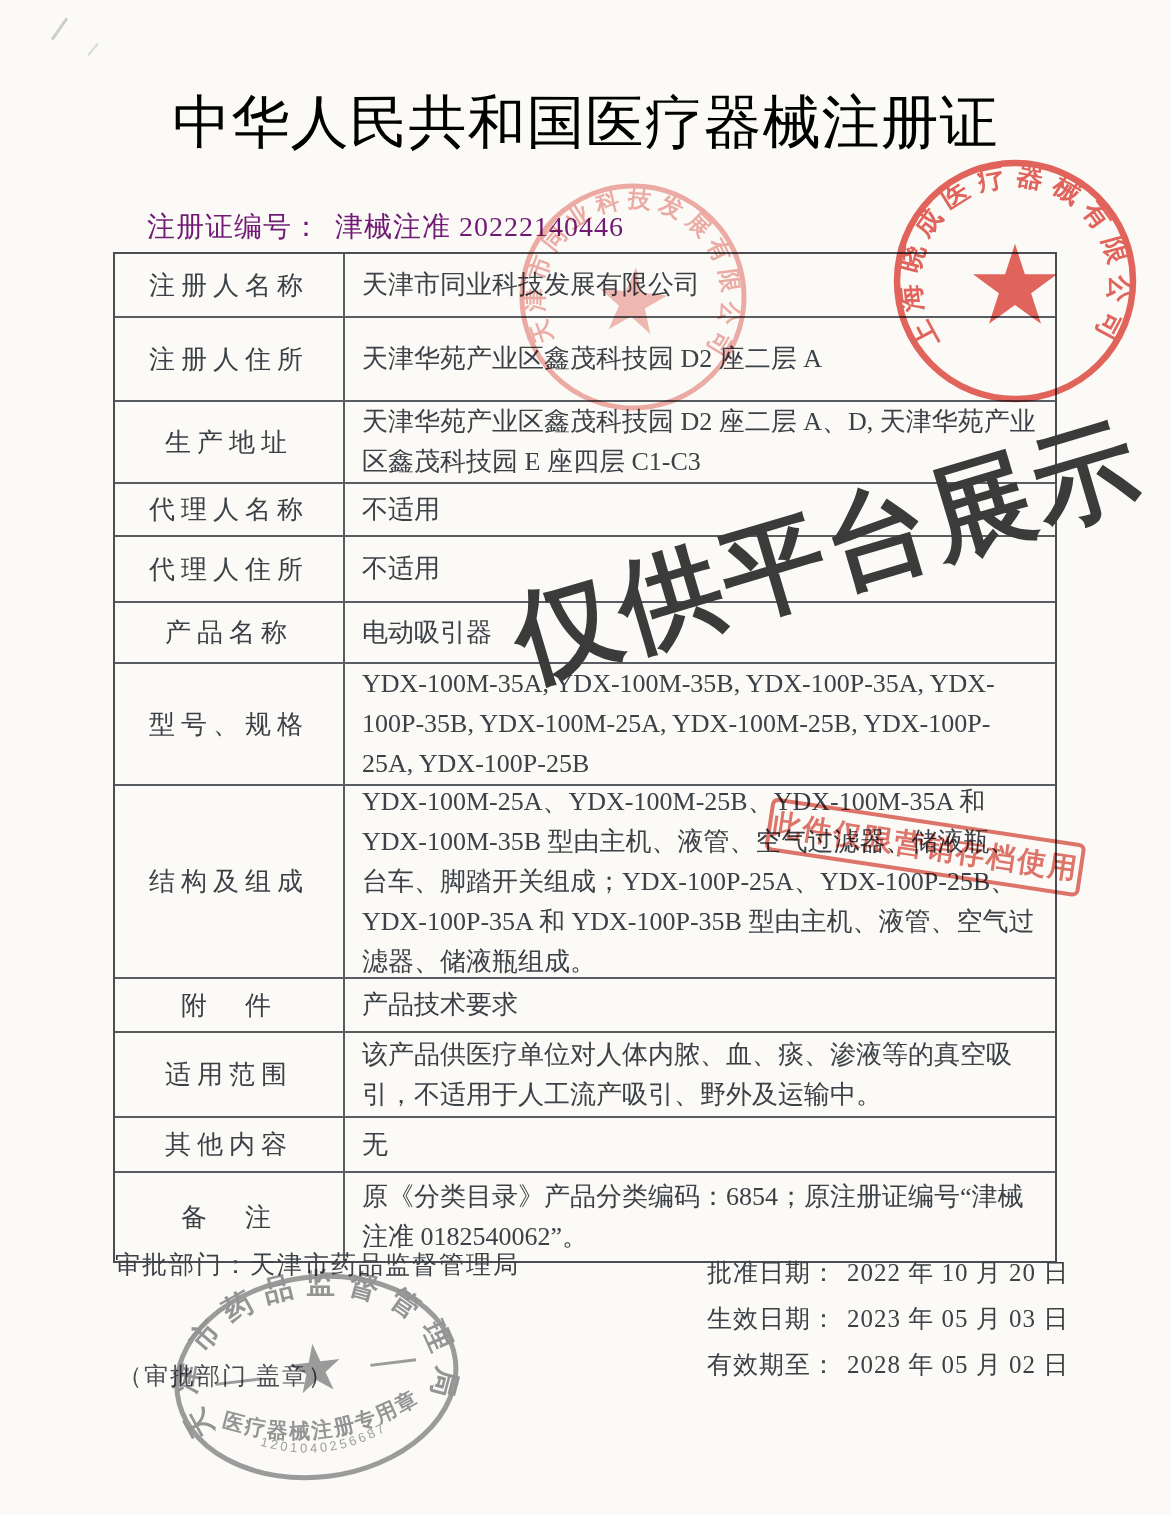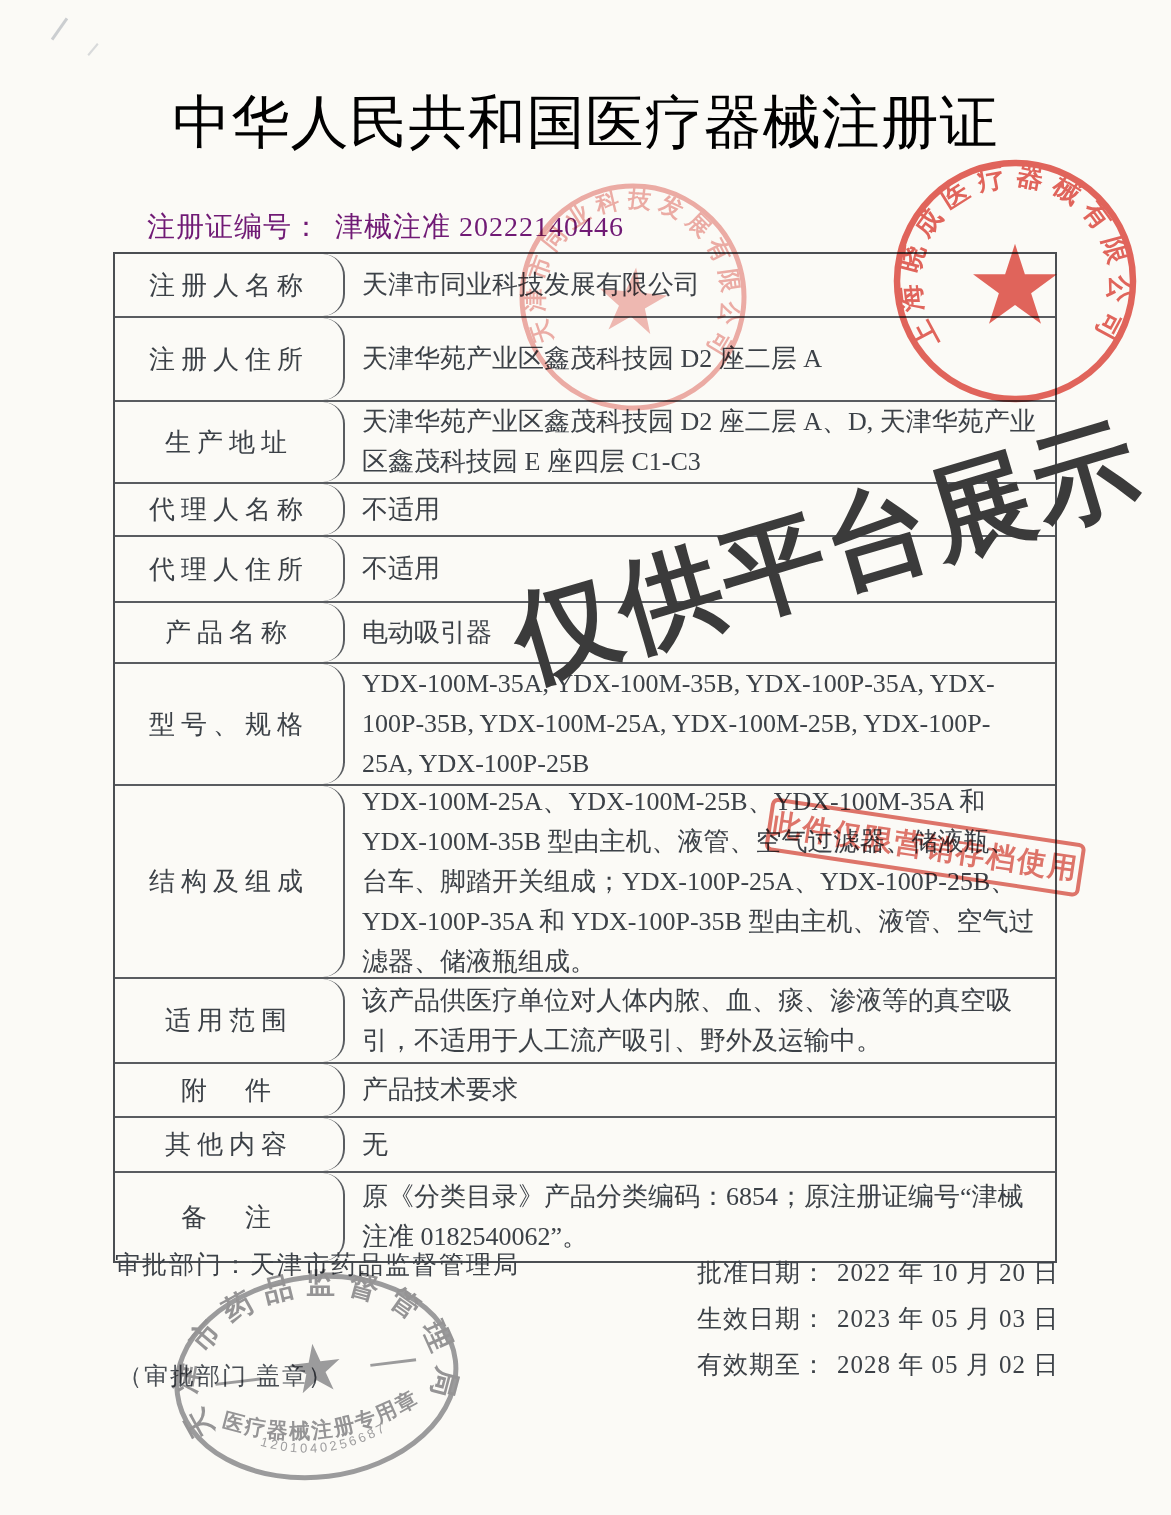--- a/index.html
+++ b/index.html
@@ -27,42 +27,42 @@
     position:absolute;left:113px;top:252px;width:944px;
     border:2px solid #4b4e52;box-sizing:border-box;
     background:transparent;
   }
   .trow{display:flex;border-top:2px solid #595c60;box-sizing:border-box;}
   .trow.first{border-top:none;}
   .tlabel{
     flex:0 0 230px;width:230px;box-sizing:border-box;
     display:flex;align-items:center;justify-content:center;
     font-size:26px;letter-spacing:6px;color:#3c4147;
-    border-right:2px solid #595c60;text-align:left;border-radius:22px;
+    border-right:2px solid #595c60;text-align:left;
   }
   .tvalue{
     flex:1;box-sizing:border-box;
     display:flex;flex-direction:column;justify-content:center;
     padding:4px 14px 4px 17px;
     font-size:26px;line-height:40px;color:#3c4147;
   }
   
   .approval-line{
     position:absolute;left:115px;top:1248px;
     font-size:25px;letter-spacing:2px;color:#3c4147;
   }
   .seal-note{
     position:absolute;left:118px;top:1360px;
     font-size:24px;letter-spacing:2px;color:#4a4f55;
   }
   .dates{
     position:absolute;left:697px;top:1256px;
     font-size:25px;color:#3c4147;letter-spacing:1px;
   }
-  .dates .dline{margin-bottom:13px;white-space:nowrap;}
+  .dates .dline{margin-bottom:13px;white-space:nowrap;margin-left:10px;}
   .dates .val{margin-left:10px;}
   
   .watermark{
     position:absolute;left:828px;top:553px;
     transform:translate(-50%,-50%) rotate(-16.5deg);
     font-family:"Liberation Sans", sans-serif;
     font-size:104px;font-weight:700;letter-spacing:4px;
     color:#3b3b3b;white-space:nowrap;z-index:30;
   }
   
@@ -139,30 +139,30 @@
     <div class="tvalue">
         <span>YDX-100M-35A, YDX-100M-35B, YDX-100P-35A, YDX-100P-35B, YDX-100M-25A, YDX-100M-25B, YDX-100P-25A, YDX-100P-25B</span>
       </div>
   </div>
   <div class="trow" style="height:193px">
     <div class="tlabel">结构及组成</div>
     <div class="tvalue">
         <span>YDX-100M-25A、YDX-100M-25B、YDX-100M-35A 和 YDX-100M-35B 型由主机、液管、空气过滤器、储液瓶、台车、脚踏开关组成；YDX-100P-25A、YDX-100P-25B、YDX-100P-35A 和 YDX-100P-35B 型由主机、液管、空气过滤器、储液瓶组成。</span>
       </div>
   </div>
+  <div class="trow" style="height:54px">
+    <div class="tlabel">附　件</div>
+    <div class="tvalue">
+        <span>产品技术要求</span>
+      </div>
+  </div>
   <div class="trow" style="height:85px">
     <div class="tlabel">适用范围</div>
     <div class="tvalue">
         <span>该产品供医疗单位对人体内脓、血、痰、渗液等的真空吸引，不适用于人工流产吸引、野外及运输中。</span>
-      </div>
-  </div>
-  <div class="trow" style="height:54px">
-    <div class="tlabel">附　件</div>
-    <div class="tvalue">
-        <span>产品技术要求</span>
       </div>
   </div>
   <div class="trow" style="height:55px">
     <div class="tlabel">其他内容</div>
     <div class="tvalue">
         <span>无</span>
       </div>
   </div>
   <div class="trow" style="height:90px">
     <div class="tlabel">备　注</div>

